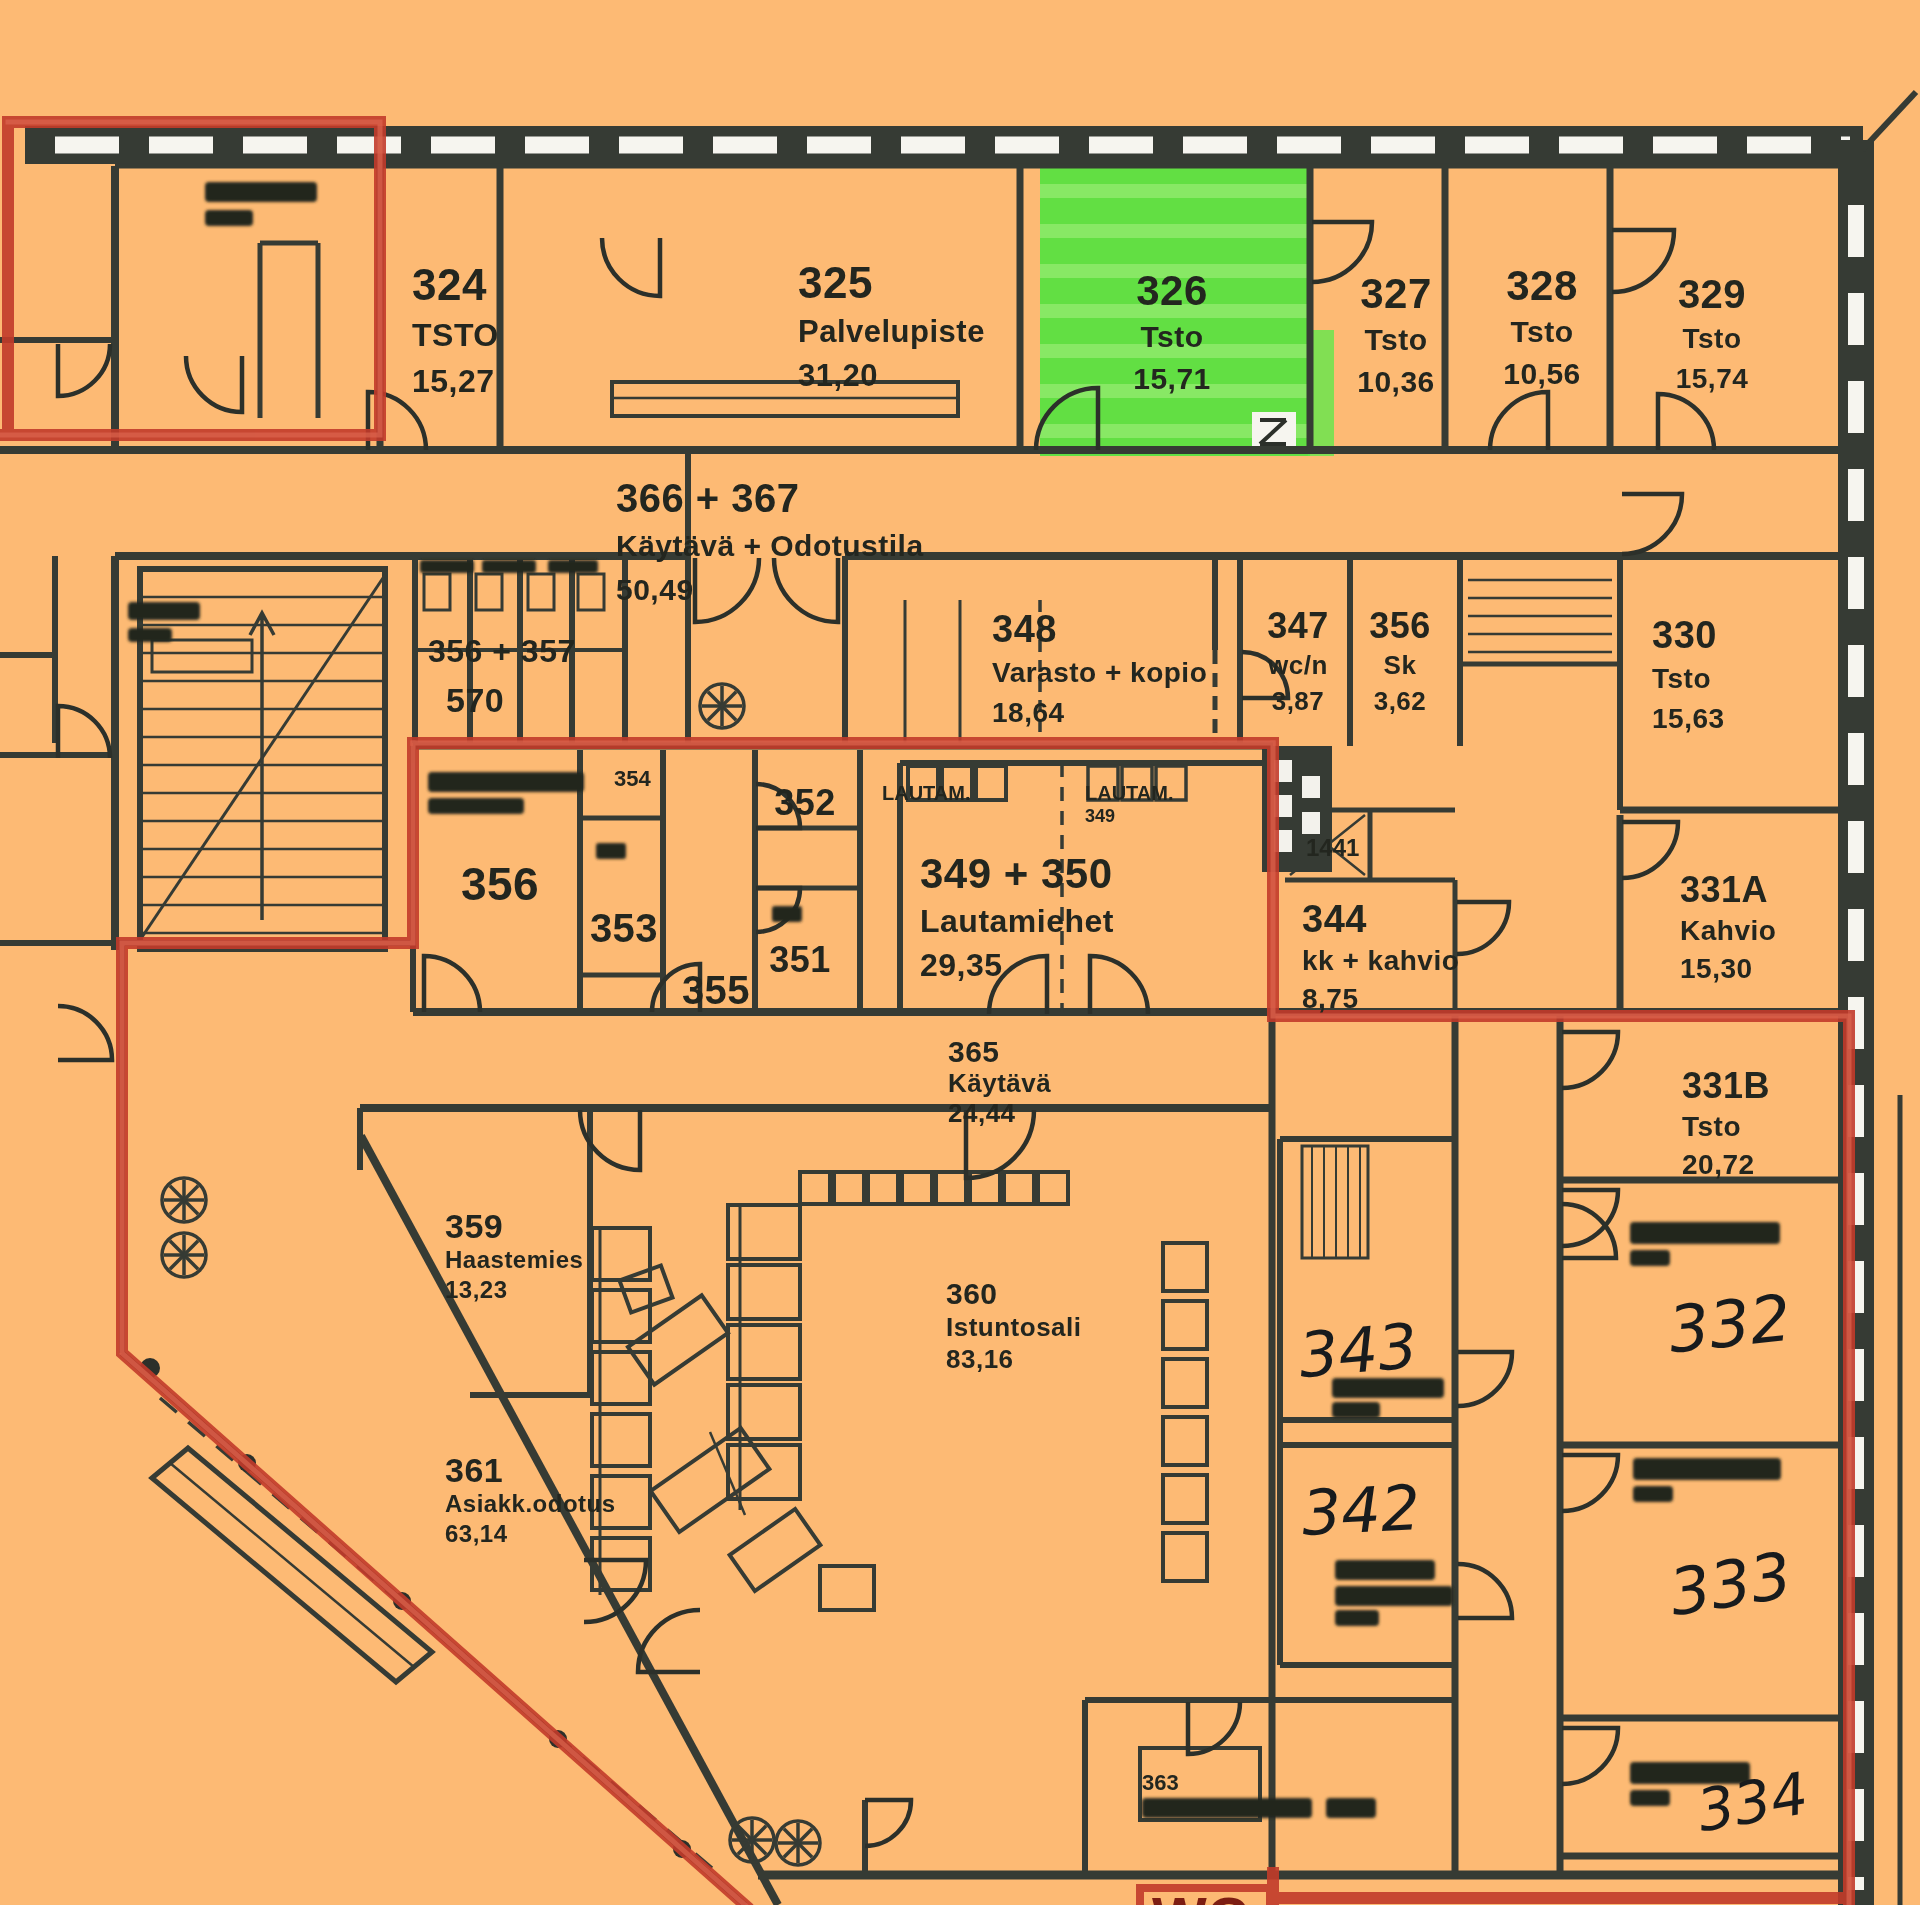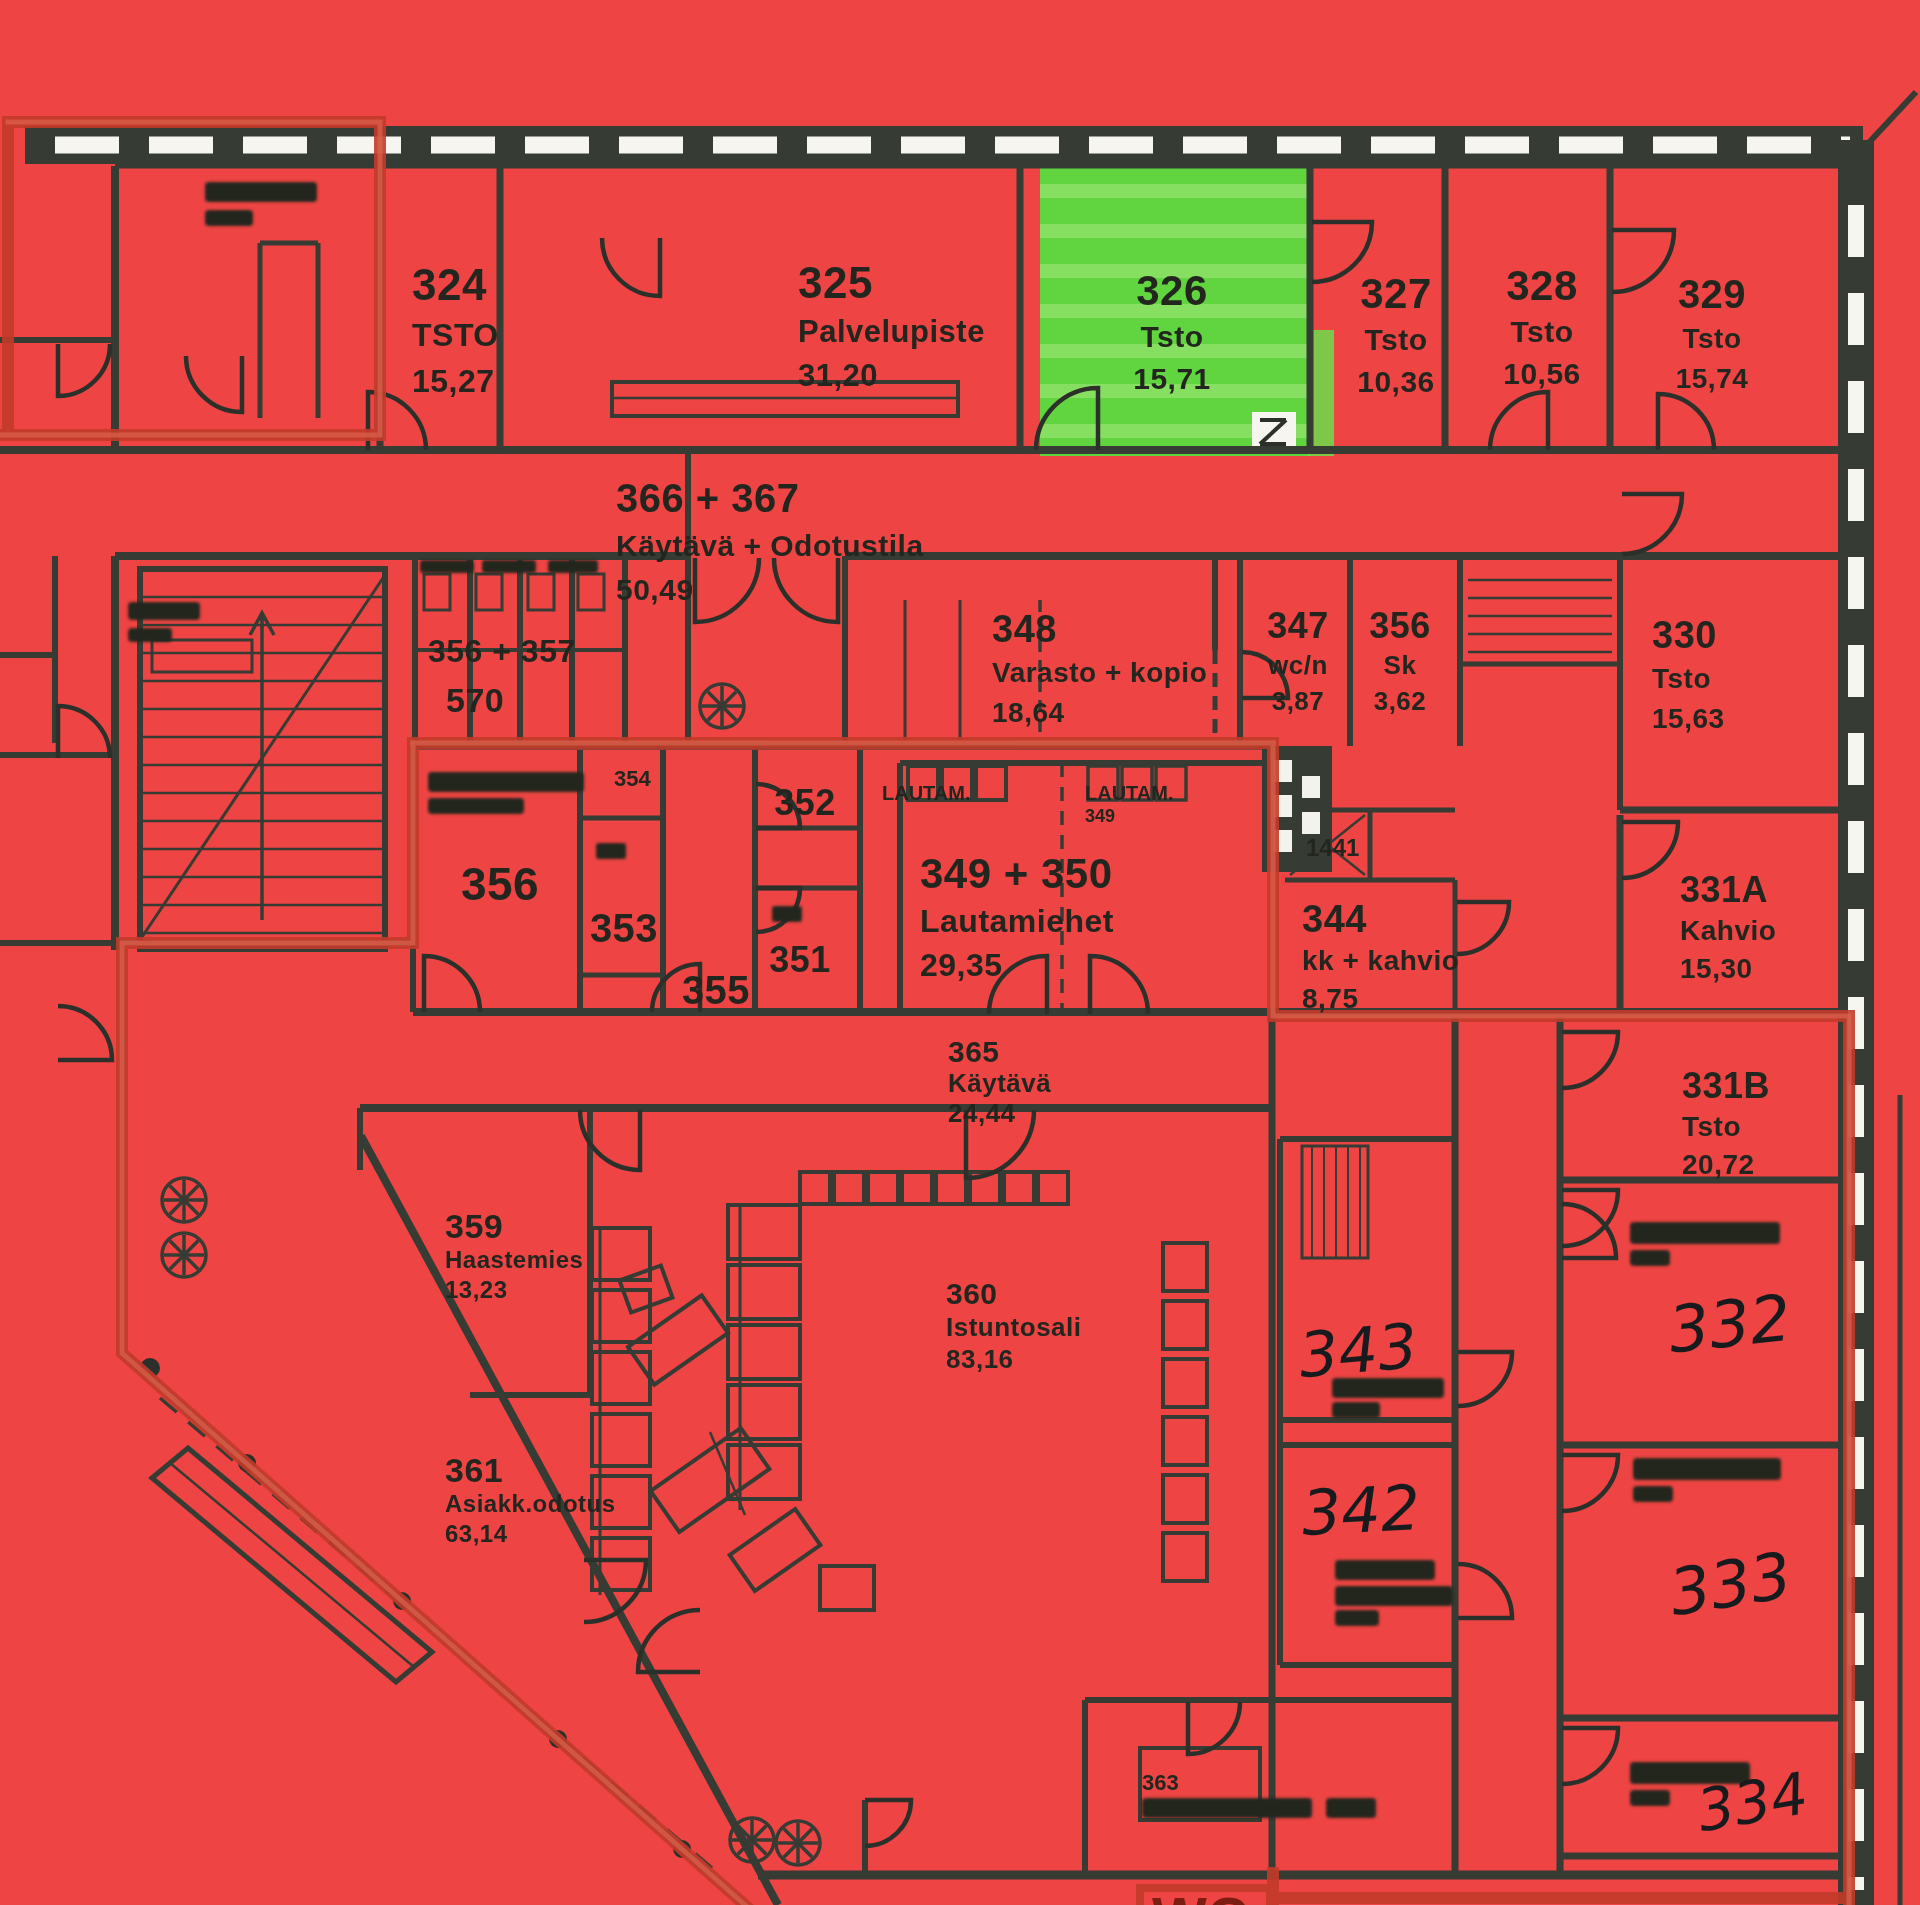--- a/index.html
+++ b/index.html
@@ -1,16 +1,16 @@
 <!DOCTYPE html>
 <html><head>
 <meta charset="utf-8">
 <style>
   html,body{margin:0;padding:0;background:#e8e6de;}
-  .page{position:relative;width:1920px;height:1905px;background:#ef4444;overflow:hidden;
+  .page{position:relative;width:1920px;height:1905px;background:#fdba74;overflow:hidden;
         font-family:"Liberation Sans",sans-serif;}
   svg{position:absolute;left:0;top:0;}
   text{user-select:none;}
   .printed{font-family:"Liberation Sans",sans-serif;font-weight:700;fill:#23261f;letter-spacing:.5px;}
   .hand{font-family:"DejaVu Sans",sans-serif;font-style:italic;font-weight:400;fill:#181b1d;}
   .tinyb{font-family:"Liberation Sans",sans-serif;font-weight:700;fill:#23261f;}
 </style>
 </head>
 <body>
 

